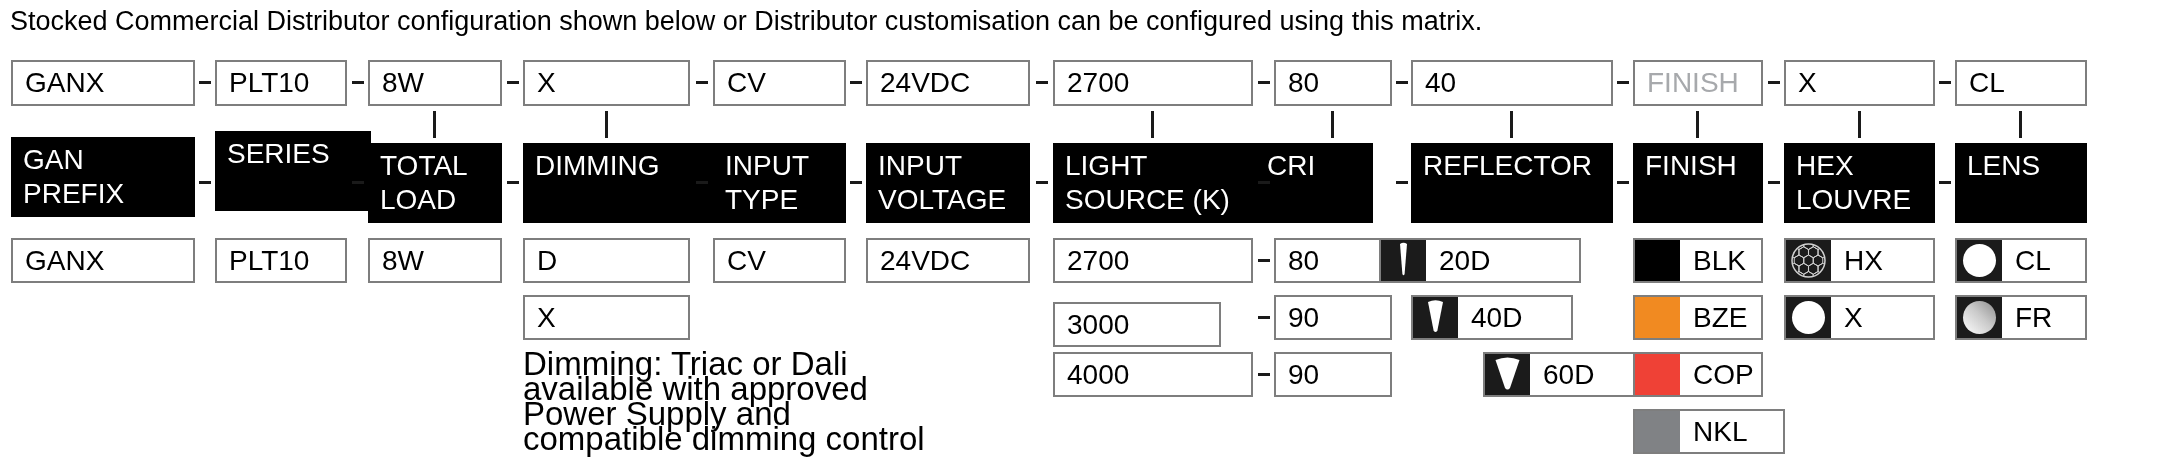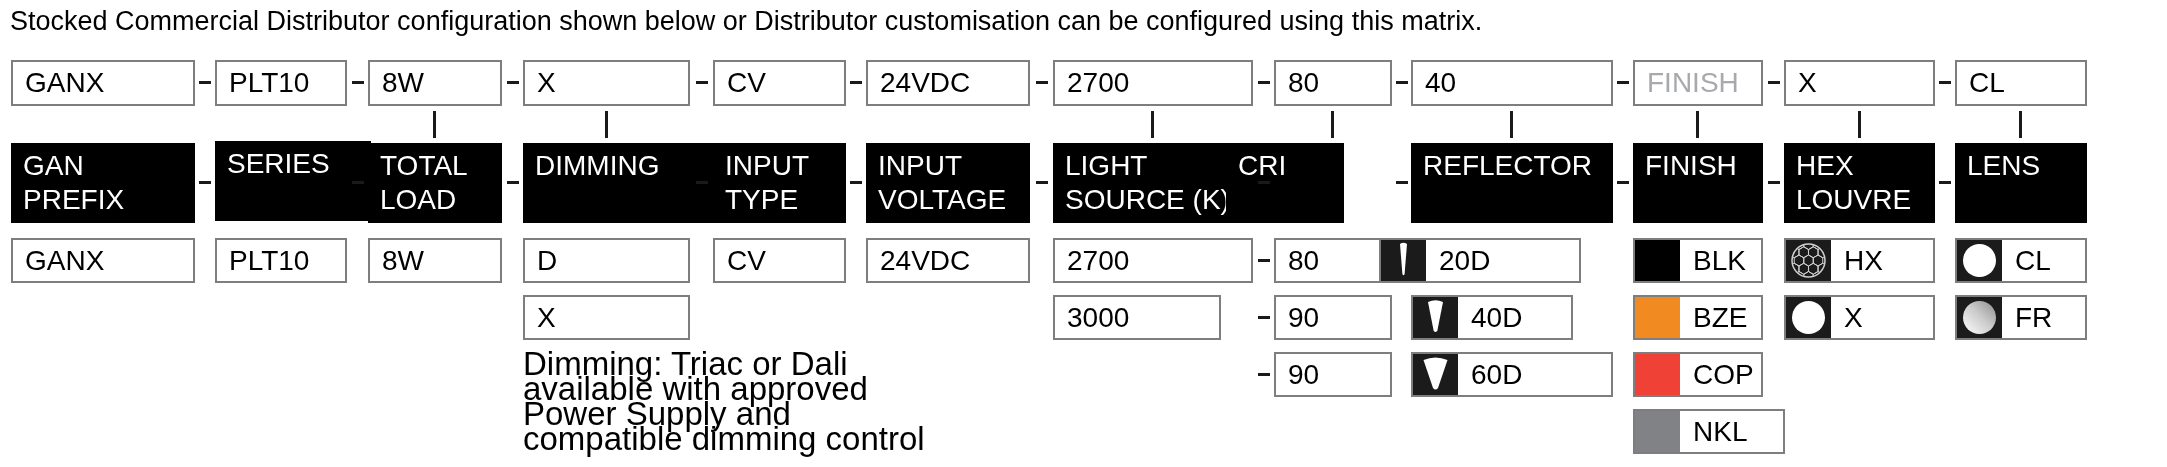--- a/index.html
+++ b/index.html
@@ -98,33 +98,33 @@
 
   <div class="vline" style="left:433px;top:111px"></div>
   <div class="vline" style="left:605px;top:111px"></div>
   <div class="vline" style="left:1151px;top:111px"></div>
   <div class="vline" style="left:1331px;top:111px"></div>
   <div class="vline" style="left:1510px;top:111px"></div>
   <div class="vline" style="left:1696px;top:111px"></div>
   <div class="vline" style="left:1858px;top:111px"></div>
   <div class="vline" style="left:2019px;top:111px"></div>
 
-  <div class="hdr" style="left:11px;top:143px;width:184px">GAN
+  <div class="hdr" style="left:11px;top:137px;width:184px">GAN
 PREFIX</div>
-  <div class="hdr" style="left:215px;top:141px;width:156px">SERIES</div>
+  <div class="hdr" style="left:215px;top:131px;width:156px">SERIES</div>
   <div class="hdr" style="left:368px;top:143px;width:134px">TOTAL
 LOAD</div>
   <div class="hdr" style="left:523px;top:143px;width:196px">DIMMING</div>
   <div class="hdr" style="left:713px;top:143px;width:133px">INPUT
 TYPE</div>
   <div class="hdr" style="left:866px;top:143px;width:164px">INPUT
 VOLTAGE</div>
   <div class="hdr" style="left:1053px;top:143px;width:224px">LIGHT
 SOURCE (K)</div>
-  <div class="hdr" style="left:1226px;top:143px;width:118px">CRI</div>
+  <div class="hdr" style="left:1255px;top:143px;width:118px">CRI</div>
   <div class="hdr" style="left:1411px;top:143px;width:202px">REFLECTOR</div>
   <div class="hdr" style="left:1633px;top:143px;width:130px">FINISH</div>
   <div class="hdr" style="left:1784px;top:143px;width:151px">HEX
 LOUVRE</div>
   <div class="hdr" style="left:1955px;top:143px;width:132px">LENS</div>
 
   <div class="hdash" style="left:199px;top:181px"></div>
   <div class="hdash" style="left:352px;top:181px"></div>
   <div class="hdash" style="left:507px;top:181px"></div>
   <div class="hdash" style="left:696px;top:181px"></div>
@@ -154,22 +154,25 @@
   <div class="opt" style="left:713px;top:238px;width:133px">
       <span class="val">CV</span>
     </div>
   <div class="opt" style="left:866px;top:238px;width:164px">
       <span class="val">24VDC</span>
     </div>
 
   <div class="opt" style="left:1053px;top:238px;width:200px">
       <span class="val">2700</span>
     </div>
-  <div class="opt" style="left:1053px;top:295px;width:168px">
+  <div class="opt" style="left:1053px;top:302px;width:168px">
       <span class="val">3000</span>
+    </div>
+  <div class="opt" style="left:1053px;top:352px;width:200px">
+      <span class="val">4000</span>
     </div>
 
   <div class="opt" style="left:1274px;top:238px;width:118px">
       <span class="val">80</span>
     </div>
   <div class="opt" style="left:1274px;top:295px;width:118px">
       <span class="val">90</span>
     </div>
   <div class="opt" style="left:1274px;top:352px;width:118px">
       <span class="val">90</span>
@@ -188,21 +191,21 @@
     <span class="lbl">20D</span>
   </div>
   <div class="opt" style="left:1411px;top:295px;width:162px">
     <span class="icon-cell">
         <svg viewBox="0 0 45 41">
           <path d="M15,5 Q22.5,1.5 30,5 L24.4,33.5 Q22.5,36.5 20.6,33.5 Z" fill="#fff"></path>
         </svg>
       </span>
     <span class="lbl">40D</span>
   </div>
-  <div class="opt" style="left:1411px;top:352px;width:202px">
+  <div class="opt" style="left:1483px;top:352px;width:202px">
     <span class="icon-cell">
         <svg viewBox="0 0 45 41">
           <path d="M10.5,6 Q22.5,1 34.5,6 L25,34 Q22.5,37 20,34 Z" fill="#fff"></path>
         </svg>
       </span>
     <span class="lbl">60D</span>
   </div>
 
   <div class="opt" style="left:1633px;top:238px;width:130px">
     <span class="swatch" style="background-color: rgb(0, 0, 0);"></span>

